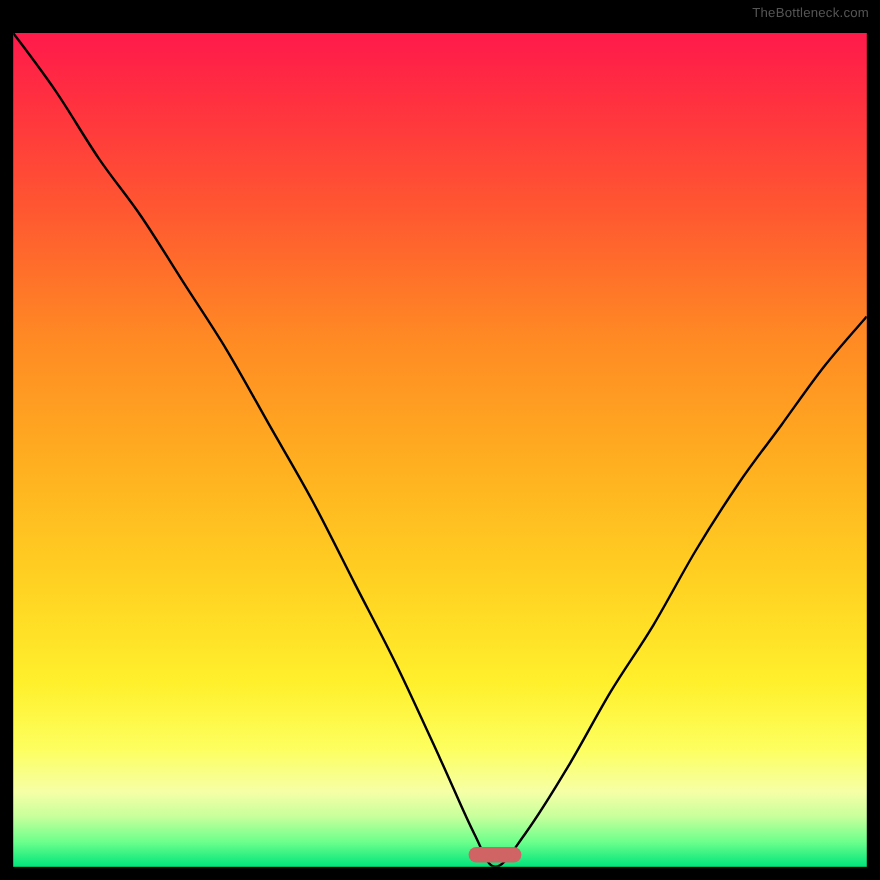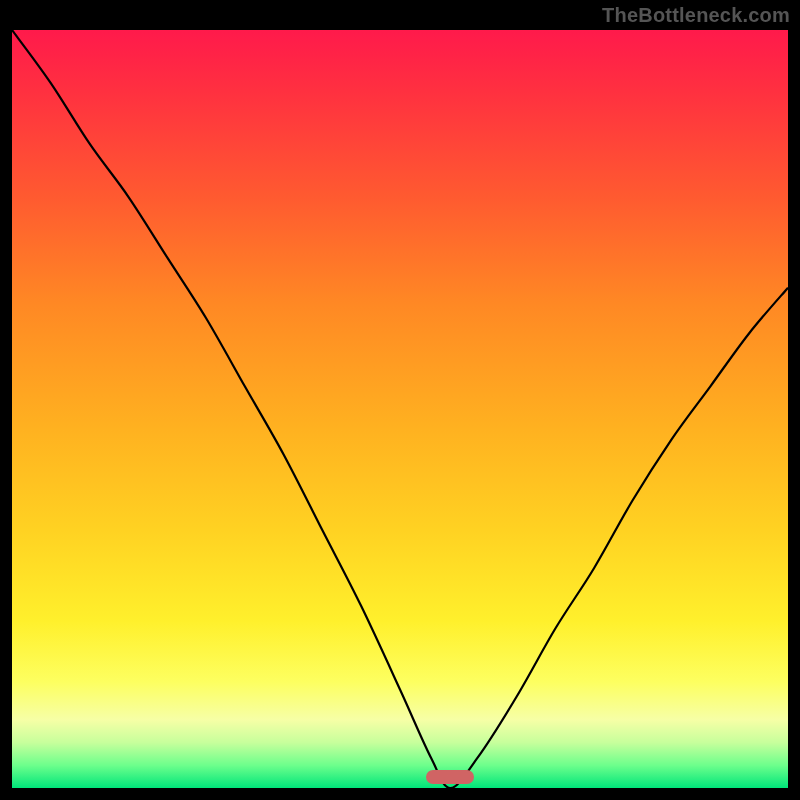--- a/index.html
+++ b/index.html
@@ -41,22 +41,22 @@
   .overlay {
     position: absolute;
     left: 0;
     top: 0;
   }
   .watermark {
     position: absolute;
     top: 4px;
     right: 10px;
     color: #555;
-    font-size: 20px;
-    font-weight: 700;
+    font-size: 12px;
+    font-weight: 400;
     letter-spacing: 0.2px;
     user-select: none;
   }
   .marker {
     position: absolute;
     width: 48px;
     height: 14px;
     background: #d06464;
     border-radius: 7px;
     transform: translate(-50%, -50%);

